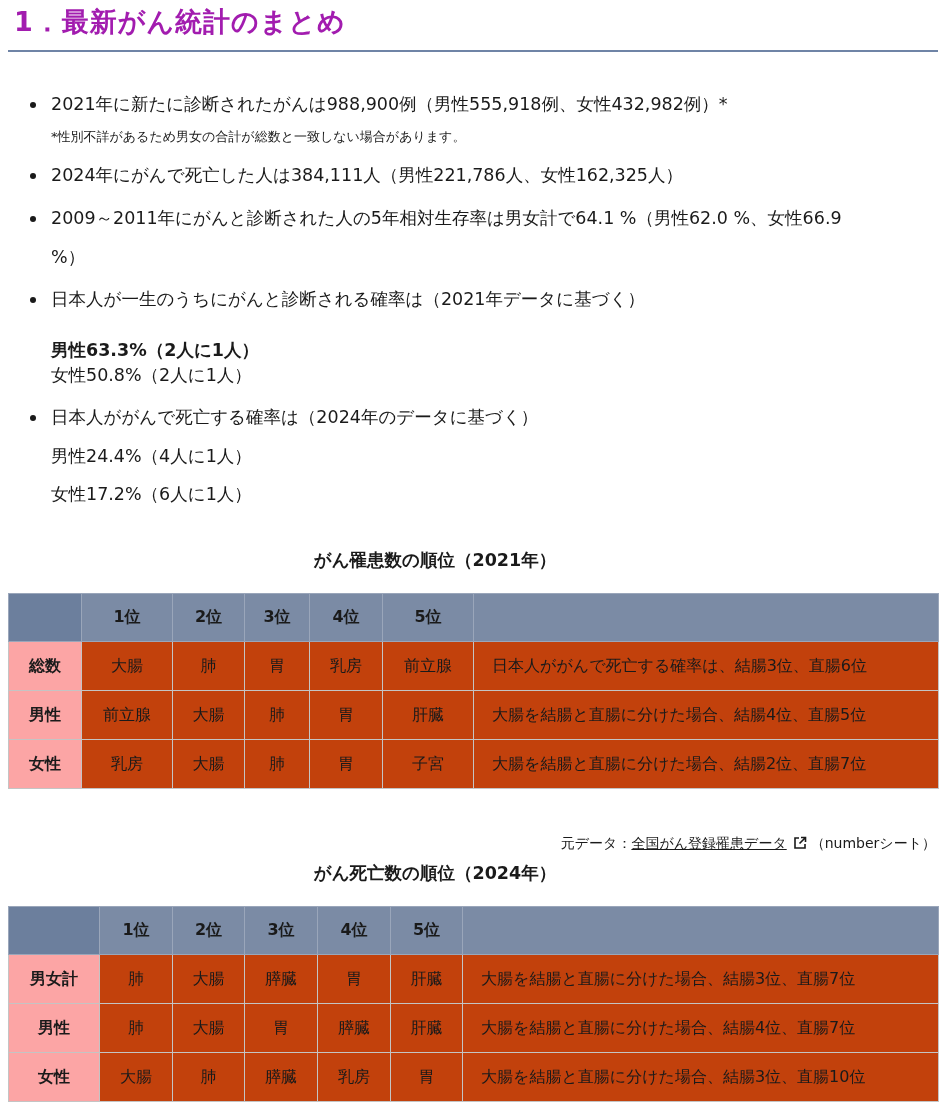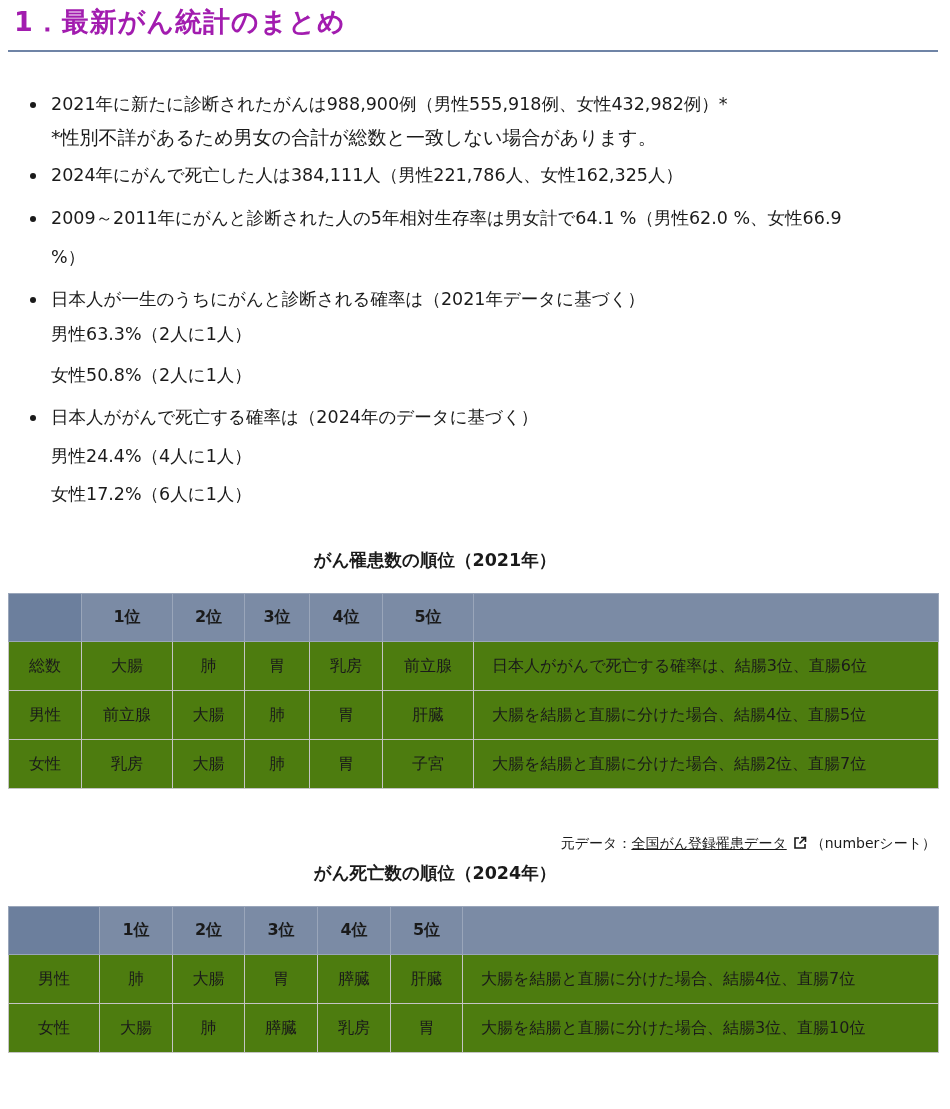--- a/index.html
+++ b/index.html
@@ -23,21 +23,21 @@
     }
     .bullet .dot {
       position: absolute; left: 0; top: 10px; width: 6px; height: 6px; border-radius: 50%;
       background: #1a1a1a;
     }
     .bullet .text { position: absolute; left: 21px; top: 0; }
     .subline {
       position: absolute; left: 51px; font-size: 17.5px; line-height: 24px; color: #1a1a1a; white-space: nowrap;
     }
     .note {
-      position: absolute; left: 51px; font-size: 19px; line-height: 18px; color: #1a1a1a; white-space: nowrap;
+      position: absolute; left: 51px; font-size: 13px; line-height: 18px; color: #1a1a1a; white-space: nowrap;
     }
 
     .table-title {
       position: absolute; left: 0; width: 870px; text-align: center;
       font-size: 17.5px; font-weight: bold; line-height: 24px; color: #1a1a1a;
     }
 
     table.rank {
       position: absolute; left: 8px; width: 930px; border-collapse: collapse;
       table-layout: fixed; font-size: 16px; padding-left: 12px;
@@ -45,23 +45,23 @@
     table.rank th, table.rank td {
       border: 1px solid #c4c4c4; text-align: center; vertical-align: middle;
       font-weight: normal; color: #1a1a1a;
     }
     table.rank thead th {
       background: #7b8ba5; font-weight: bold; height: 48px; color: #1a1a1a;
       border-color: #9aa6ba;
     }
     table.rank thead th.corner { background: #6c7f9d; }
     table.rank tbody th {
-      background: #4d7c0f; font-weight: normal; height: 49px;
-    }
-    table.rank tbody td { height: 49px; background: #4d7c0f; }
+      background: #fca5a5; font-weight: bold; height: 49px;
+    }
+    table.rank tbody td { height: 49px; background: #c2410c; }
     table.rank tbody td.note-cell { text-align: left; padding-left: 18px; white-space: nowrap; }
 
     .source {
       position: absolute; right: 14px; font-size: 14px; line-height: 20px; color: #1a1a1a; white-space: nowrap;
     }
     .source .link { color: #1a1a1a; text-decoration: underline; }
     .source .ext-icon { display: inline-block; width: 14px; height: 14px; vertical-align: -2px; margin: 0 4px 0 6px; }
   </style>
 </head>
 <body>
@@ -84,21 +84,21 @@
   <div class="bullet" style="top:206px;">
     <span class="dot"></span>
     <span class="text">2009～2011年にがんと診断された人の5年相対生存率は男女計で64.1 %（男性62.0 %、女性66.9</span>
   </div>
   <div class="subline" style="top:245px;">%）</div>
 
   <div class="bullet" style="top:287px;">
     <span class="dot"></span>
     <span class="text">日本人が一生のうちにがんと診断される確率は（2021年データに基づく）</span>
   </div>
-  <div class="subline" style="top:322px;">男性63.3%（2人に1人）</div>
+  <div class="subline" style="top:338px;font-weight:bold;">男性63.3%（2人に1人）</div>
   <div class="subline" style="top:363px;">女性50.8%（2人に1人）</div>
 
   <div class="bullet" style="top:405px;">
     <span class="dot"></span>
     <span class="text">日本人ががんで死亡する確率は（2024年のデータに基づく）</span>
   </div>
   <div class="subline" style="top:444px;">男性24.4%（4人に1人）</div>
   <div class="subline" style="top:482px;">女性17.2%（6人に1人）</div>
 </div>
 
@@ -179,20 +179,29 @@
       <th>1位</th>
       <th>2位</th>
       <th>3位</th>
       <th>4位</th>
       <th>5位</th>
       <th></th>
     </tr>
   </thead>
   <tbody>
     <tr>
+      <th>男女計</th>
+      <td>肺</td>
+      <td>大腸</td>
+      <td>膵臓</td>
+      <td>胃</td>
+      <td>肝臓</td>
+      <td class="note-cell">大腸を結腸と直腸に分けた場合、結腸3位、直腸7位</td>
+    </tr>
+    <tr>
       <th>男性</th>
       <td>肺</td>
       <td>大腸</td>
       <td>胃</td>
       <td>膵臓</td>
       <td>肝臓</td>
       <td class="note-cell">大腸を結腸と直腸に分けた場合、結腸4位、直腸7位</td>
     </tr>
     <tr>
       <th>女性</th>

